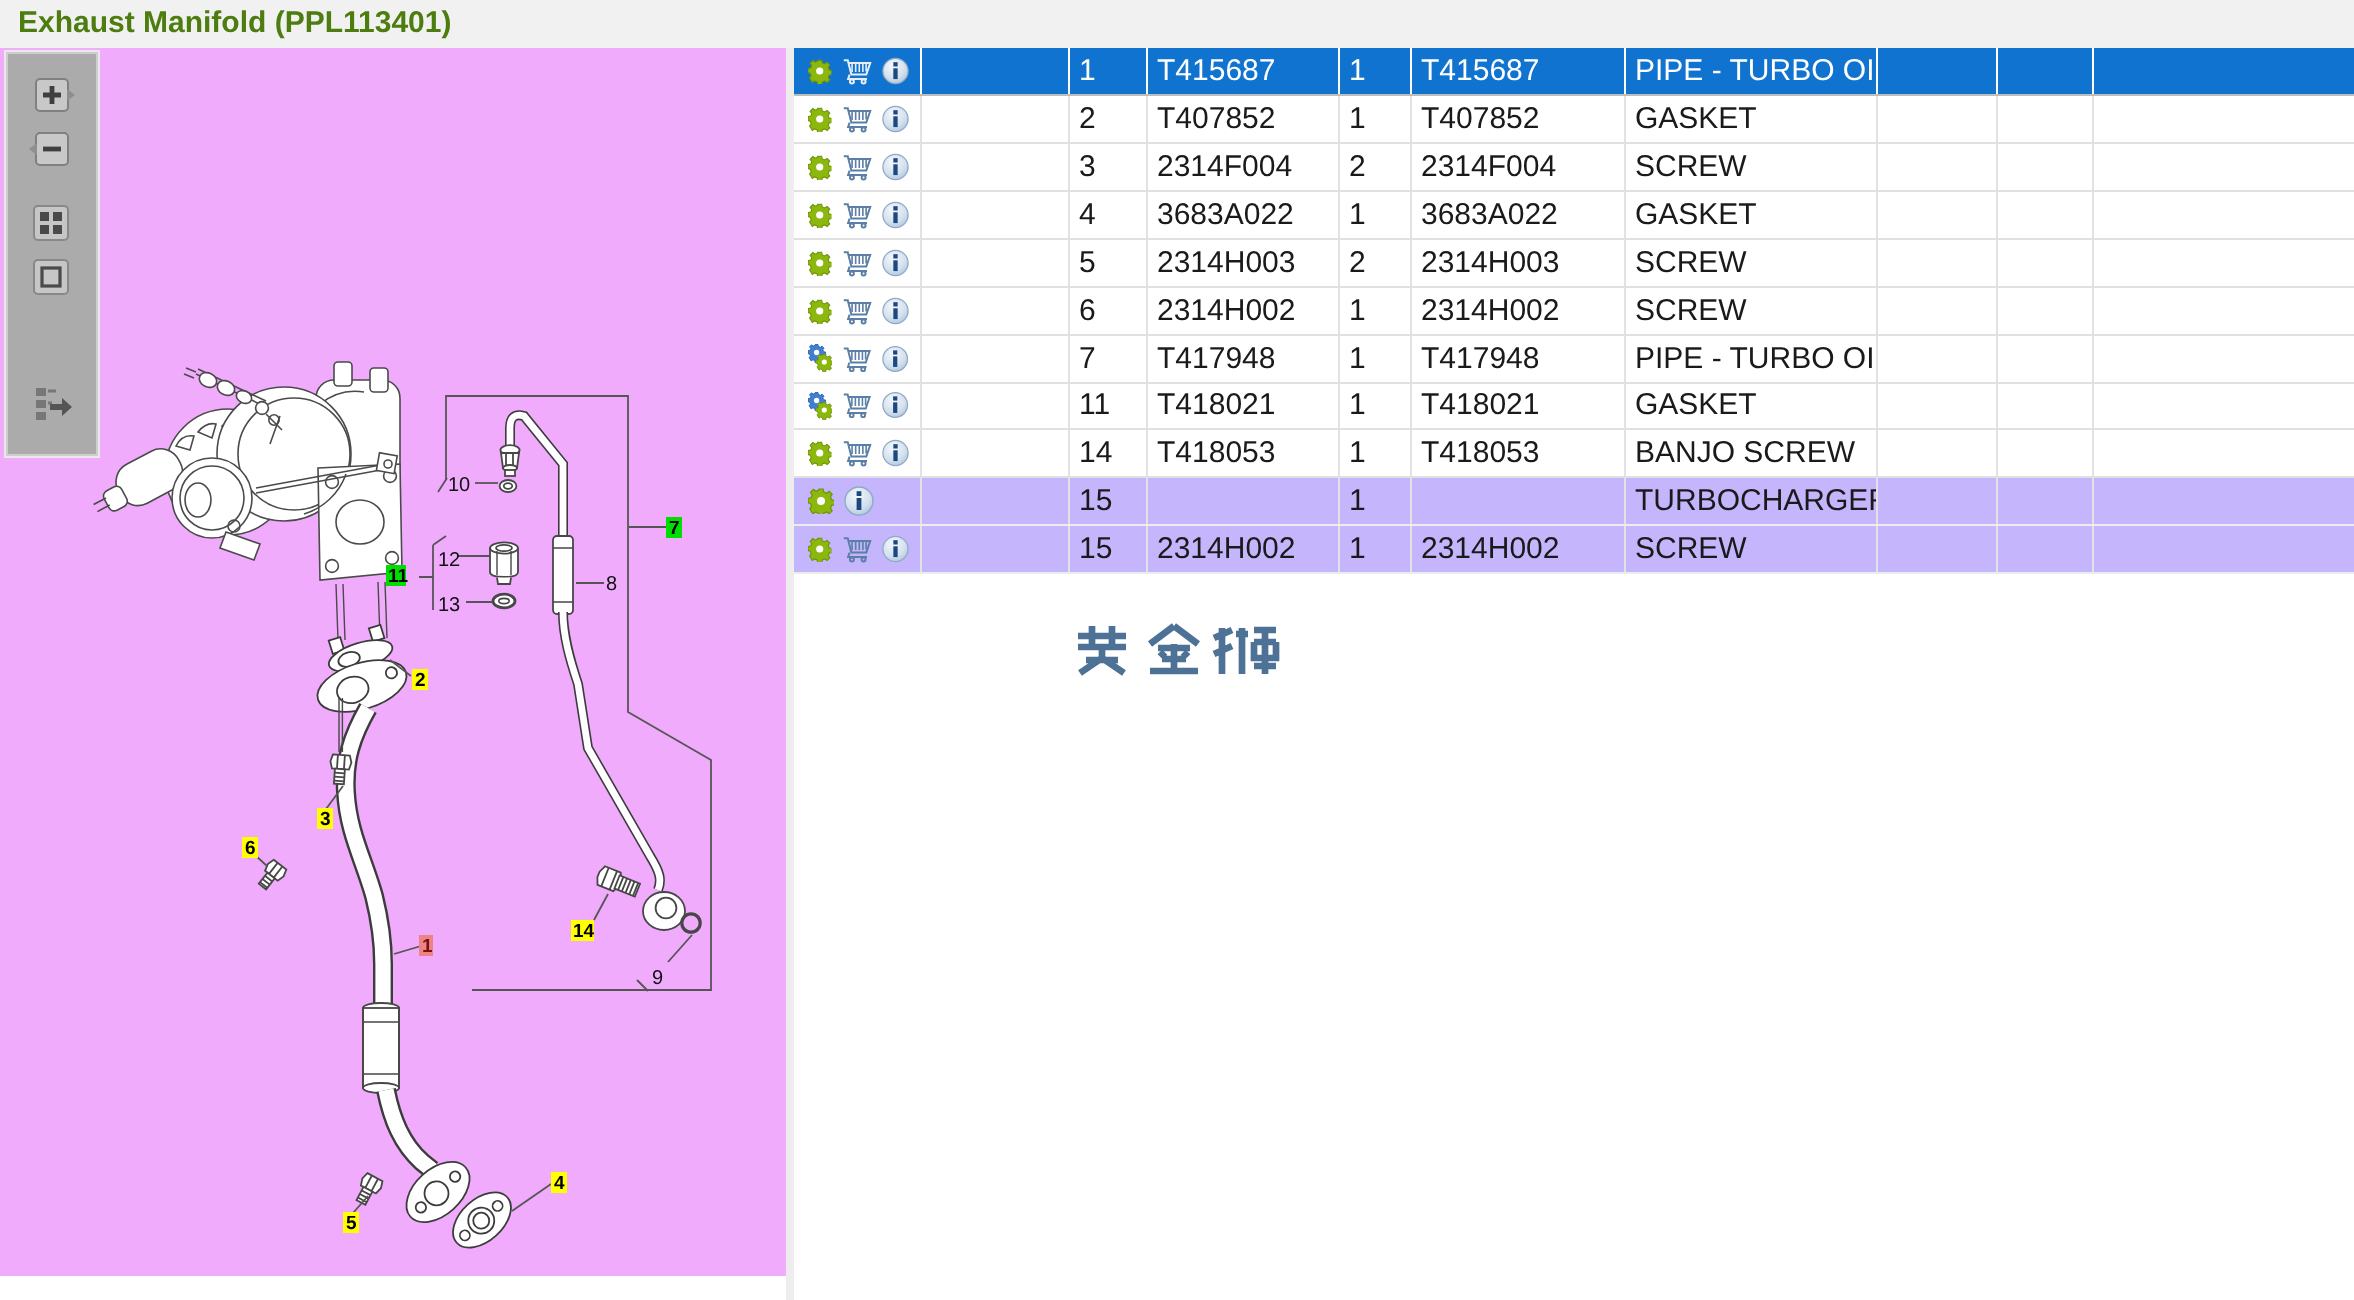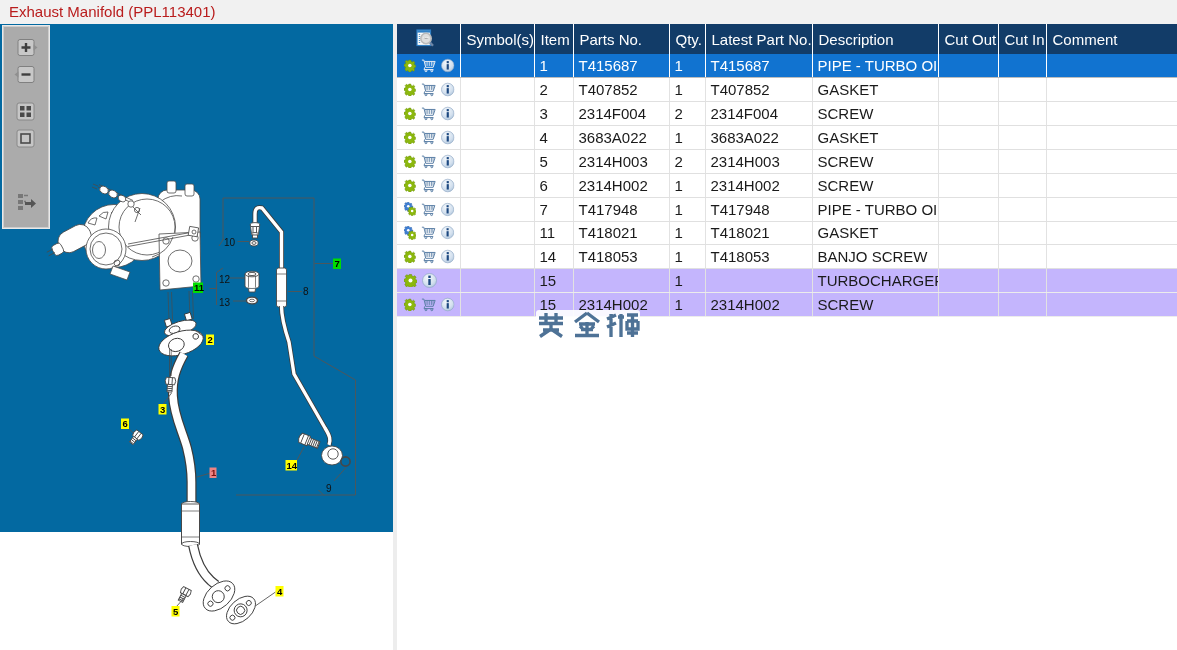--- a/index.html
+++ b/index.html
@@ -1,23 +1,23 @@
 <!DOCTYPE html>
 <html><head>
 <meta charset="utf-8">
 <style>
   * { margin:0; padding:0; box-sizing:border-box; }
   html,body { width:1177px; height:650px; overflow:hidden; background:#fff;
     font-family:"Liberation Sans", sans-serif; }
   #titlebar { position:absolute; left:0; top:0; width:1177px; height:24px;
     background:#f1f1f1; }
   #titlebar span { position:absolute; left:9px; top:3px; font-size:15px;
-    font-weight:normal; color:#b91c1c; }
-  #leftpane { position:absolute; left:0; top:24px; width:393px; height:508px;
-    background:#0369a1;text-align:right; }
+    font-weight:bold; color:#4d7c0f; }
+  #leftpane { position:absolute; left:0; top:24px; width:393px; height:614px;
+    background:#f0abfc;text-align:right; }
   #divider { position:absolute; left:393px; top:24px; width:4px; height:626px;
     background:#ededed; }
   
   #toolbar { position:absolute; left:2px; top:1px; width:48px; height:204px;
     background:#ababab; border:1px solid #e9e9e9; outline:1px solid #cdcdcd; outline-offset:-2px;}
   .tbtn { position:absolute; left:14px; width:19px; height:19px; }
   
   #tblwrap { position:absolute; left:397px; top:24px; width:780px; }
   table { border-collapse:collapse; table-layout:fixed; width:780px; }
   col.c0{width:63px} col.c1{width:74px} col.c2{width:39px} col.c3{width:96px}
@@ -337,38 +337,20 @@
         <col class="c2">
         <col class="c3">
         <col class="c4">
         <col class="c5">
         <col class="c6">
         <col class="c7">
         <col class="c8">
         <col class="c9">
       </colgroup>
 <tbody>
-        <tr>
-          <th class="icons">
-            <div class="icy" style="justify-content:center;padding-left:0">
-              <svg width="20" height="20">
-                <use href="#hdrico"></use>
-              </svg>
-            </div>
-          </th>
-          <th>Symbol(s)</th>
-          <th>Item</th>
-          <th>Parts No.</th>
-          <th>Qty.</th>
-          <th>Latest Part No.</th>
-          <th>Description</th>
-          <th>Cut Out</th>
-          <th>Cut In</th>
-          <th>Comment</th>
-        </tr>
 <tr class="sel">
           <td class="icons">
             <div class="icy">
               <svg width="13" height="13">
                 <use href="#gear"></use>
               </svg>
               <svg width="17" height="15">
                 <use href="#cartw"></use>
               </svg>
               <svg width="15" height="15">

